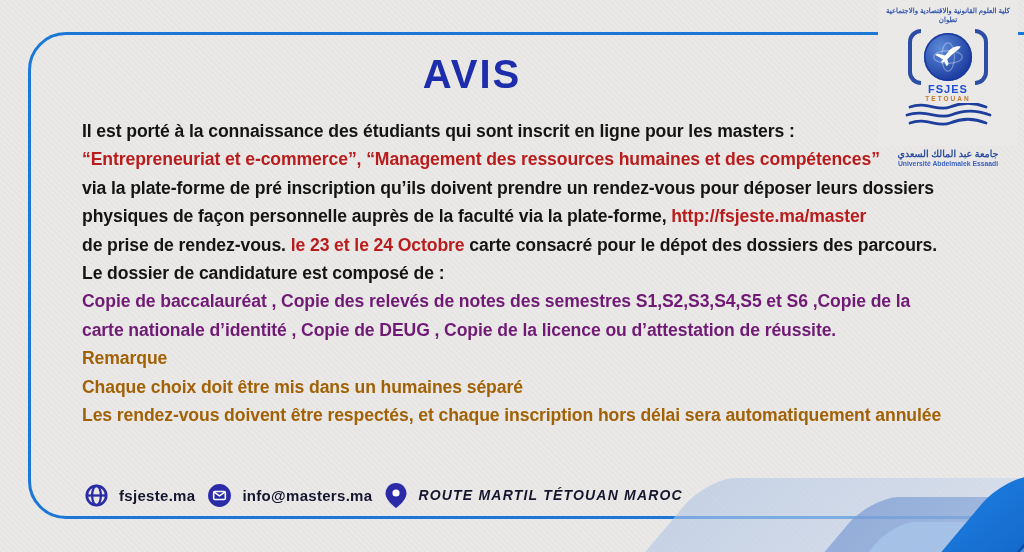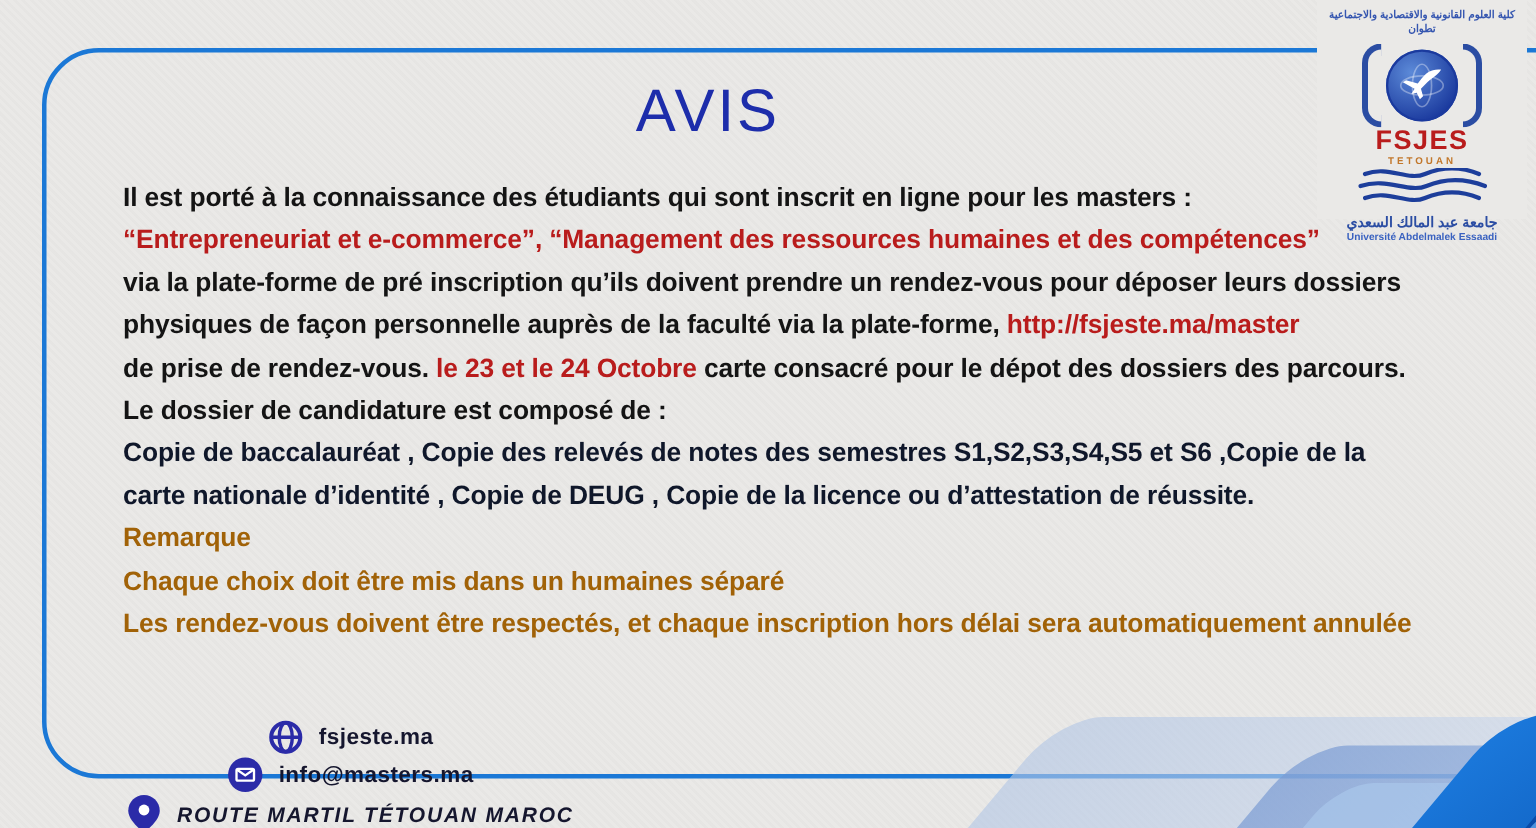--- a/index.html
+++ b/index.html
@@ -14,63 +14,63 @@
 
   
   .card {
     position:absolute; left:28px; top:32px; width:1060px; height:487px;
     border:3px solid #1b78d6; border-radius:38px;
   }
 
   
   .title {
     position:absolute; left:40px; right:120px; top:52px;
-    text-align:center; font-size:40px; font-weight:400;
+    text-align:center; font-size:40px; font-weight:700;
     color:#1d2dab; letter-spacing:2px;
   }
 
   
   .body-text {
     position:absolute; left:42px; top:117px; right:18px;
     font-size:17.6px; font-weight:700; line-height:28.4px;
     color:#141414; letter-spacing:-0.1px;margin-left:40px;
   }
   .t-black  { color:#141414; }
   .t-sky    { color:#b91c1c; }
-  .t-royal  { color:#0f172a; }
+  .t-royal  { color:#701a75; }
   .t-red    { color:#a16207; }
   a.t-sky   { text-decoration:none; }
 
   
   .logo {
     position:absolute; left:878px; top:0; width:140px; height:146px;
     background:#eae9e7; text-align:center; z-index:4;
     padding-top:6px;
   }
   .logo .ar-top { font-size:7px; font-weight:700; color:#3556b0; line-height:9px; }
   .emblem { display:flex; align-items:center; justify-content:center; gap:3px; margin-top:3px; height:60px; }
   .bracket { width:13px; height:56px; border:4px solid #2b4da3; }
   .bracket.bl { border-right:none; border-radius:14px 0 0 14px; }
   .bracket.br { border-left:none;  border-radius:0 14px 14px 0; }
   .orb {
     width:48px; height:48px; border-radius:50%;
     background:radial-gradient(circle at 35% 32%, #5c8ad8, #1b3a9e 75%);
     display:flex; align-items:center; justify-content:center;
     box-shadow:0 0 0 1.5px #1b3a9e inset;
   }
-  .logo .acro { font-size:18px; font-weight:800; color:#b91c1c; letter-spacing:1px; margin-top:-4px; }
+  .logo .acro { font-size:11px; font-weight:800; color:#1d4ed8; letter-spacing:1px; margin-top:-4px; }
   .logo .city { font-size:6.5px; font-weight:800; color:#c2772b; letter-spacing:2px; }
   .logo .waves { margin-top:1px; }
-  .logo .ar-bottom { font-size:9.5px; font-weight:700; color:#2b4da3; line-height:10px; margin-top:1px; }
+  .logo .ar-bottom { font-size:9.5px; font-weight:700; color:#2b4da3; line-height:10px; margin-top:16px; }
   .logo .fr-bottom { font-size:6.8px; font-weight:700; color:#3a62c0; line-height:9px; }
 
   
   .footer {
     position:absolute; left:84px; top:479px; height:32px;
-    display:flex; align-items:center; column-gap:12px; z-index:5;flex-direction:column;
+    display:flex; column-gap:12px; z-index:5;
   }
   .fgroup { display:flex; align-items:center; column-gap:10px; }
   .flabel { font-size:15px; font-weight:800; color:#15162e; letter-spacing:0.3px; }
   .flabel.addr { font-size:14px; letter-spacing:1.2px;font-style:italic; }
 
   
   .sw { position:absolute; border-radius:28px; transform:skewX(-40deg); z-index:3; }
   .sw-light  { left:636px; top:478px; width:600px; height:170px;
                background:linear-gradient(100deg, rgba(178,198,229,0.62), rgba(224,231,243,0.55)); }
   .sw-mid    { left:812px; top:497px; width:430px; height:140px;

